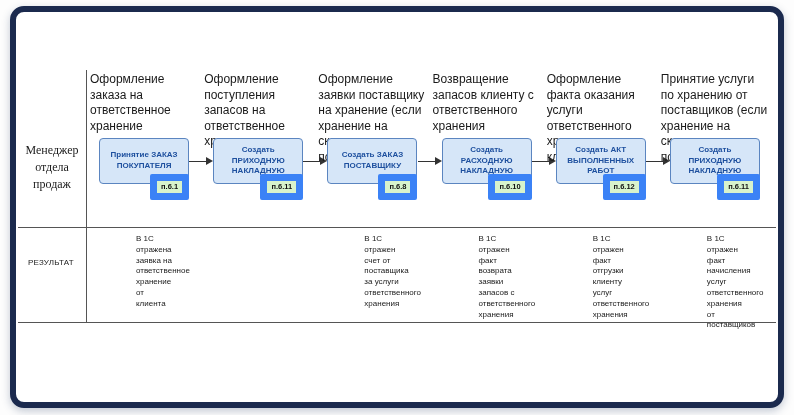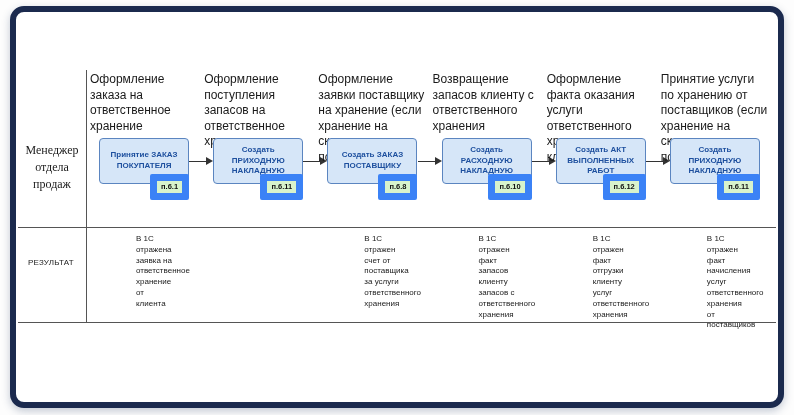--- a/index.html
+++ b/index.html
@@ -101,21 +101,21 @@
     </div>
 
     <div class="col">
       <div class="col-header">Возвращение запасов клиенту с ответственного хранения</div>
       <div class="action-box">Создать РАСХОДНУЮ НАКЛАДНУЮ</div>
       <div class="badge">п.6.10</div>
       <div class="arrow">
           <span class="line"></span>
           <span class="head"></span>
         </div>
-      <div class="col-result">В 1С отражен факт запасов клиенту запасов с ответственного хранения</div>
+      <div class="col-result">В 1С отражен факт возврата заявки запасов с ответственного хранения</div>
     </div>
 
     <div class="col">
       <div class="col-header">Оформление факта оказания услуги ответственного хранения для клиента</div>
       <div class="action-box">Создать АКТ ВЫПОЛНЕННЫХ РАБОТ</div>
       <div class="badge">п.6.12</div>
       <div class="arrow">
           <span class="line"></span>
           <span class="head"></span>
         </div>

